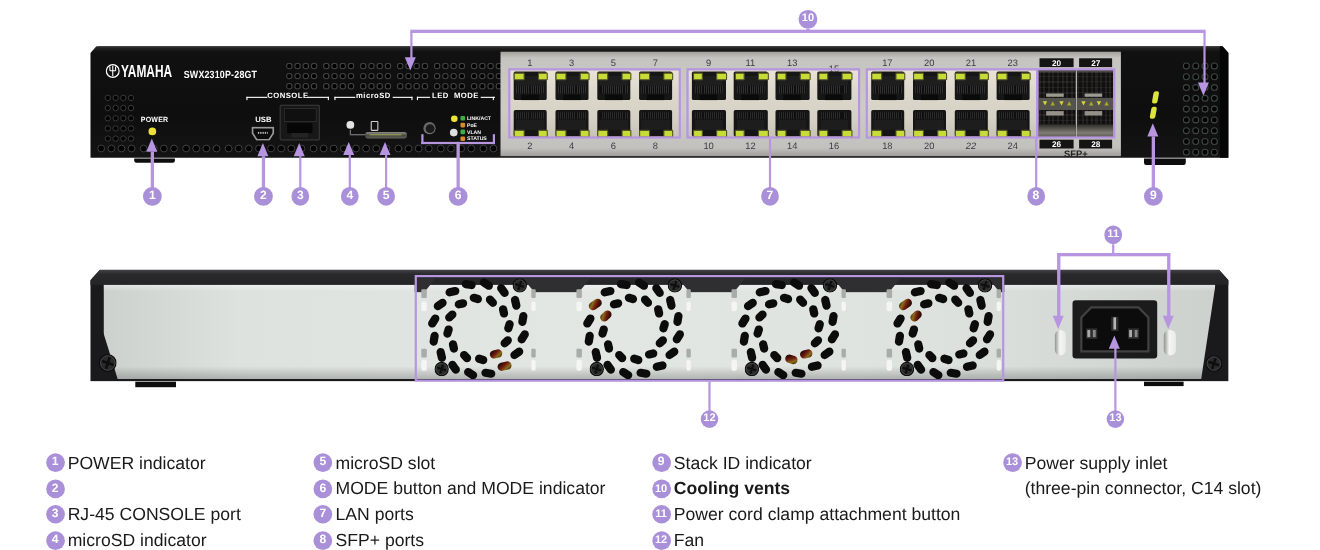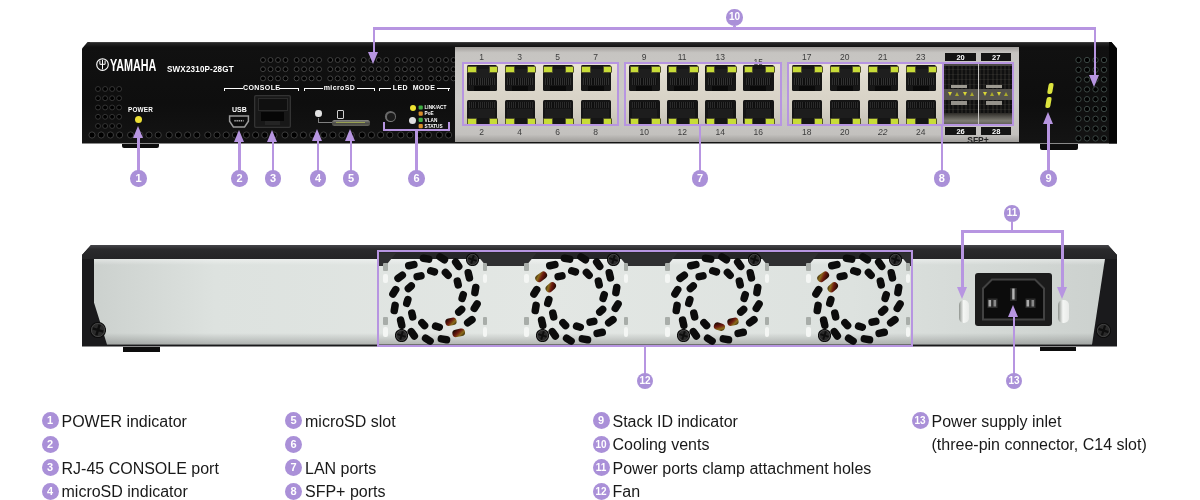--- a/index.html
+++ b/index.html
@@ -784,29 +784,30 @@
     <div class="pline" style="left:1012.7px;top:316px;width:2.6px;height:57.5px;"></div>
     <div class="pcirc" style="left:1005.8px;top:372.8px;width:16.4px;height:16.4px;font-size:10px;line-height:16.4px;">13</div>
     <div class="leg" style="left:61.5px;top:409.5px;">POWER indicator</div>
     <div class="leg" style="left:61.5px;top:456.5px;">RJ-45 CONSOLE port</div>
     <div class="leg" style="left:61.5px;top:480.0px;">microSD indicator</div>
     <div class="legc" style="left:41.5px;top:412.0px;font-size:11px;line-height:17px;">1</div>
     <div class="legc" style="left:41.5px;top:435.5px;font-size:11px;line-height:17px;">2</div>
     <div class="legc" style="left:41.5px;top:459.0px;font-size:11px;line-height:17px;">3</div>
     <div class="legc" style="left:41.5px;top:482.5px;font-size:11px;line-height:17px;">4</div>
     <div class="leg" style="left:305px;top:409.5px;">microSD slot</div>
+    <div class="leg" style="left:305px;top:433.0px;">MODE button and MODE indicator</div>
     <div class="leg" style="left:305px;top:456.5px;">LAN ports</div>
     <div class="leg" style="left:305px;top:480.0px;">SFP+ ports</div>
     <div class="legc" style="left:285px;top:412.0px;font-size:11px;line-height:17px;">5</div>
     <div class="legc" style="left:285px;top:435.5px;font-size:11px;line-height:17px;">6</div>
     <div class="legc" style="left:285px;top:459.0px;font-size:11px;line-height:17px;">7</div>
     <div class="legc" style="left:285px;top:482.5px;font-size:11px;line-height:17px;">8</div>
     <div class="leg" style="left:612.5px;top:409.5px;">Stack ID indicator</div>
-    <div class="leg" style="left:612.5px;top:433.0px;">Cooling vents</div>
-    <div class="leg" style="left:612.5px;top:456.5px;">Power ports clamp attachment holes</div>
+    <div class="leg" style="left:612.5px;top:433.0px;font-weight:bold;">Cooling vents</div>
+    <div class="leg" style="left:612.5px;top:456.5px;">Power cord clamp attachment button</div>
     <div class="leg" style="left:612.5px;top:480.0px;">Fan</div>
     <div class="legc" style="left:592.5px;top:412.0px;font-size:11px;line-height:17px;">9</div>
     <div class="legc" style="left:592.5px;top:435.5px;font-size:10px;line-height:17px;">10</div>
     <div class="legc" style="left:592.5px;top:459.0px;font-size:10px;line-height:17px;">11</div>
     <div class="legc" style="left:592.5px;top:482.5px;font-size:10px;line-height:17px;">12</div>
     <div class="leg" style="left:931.5px;top:409.5px;">Power supply inlet</div>
     <div class="leg" style="left:931.5px;top:433.0px;">(three-pin connector, C14 slot)</div>
     <div class="legc" style="left:911.5px;top:412.0px;font-size:10px;line-height:17px;">13</div>
   </div>
 </body></html>

